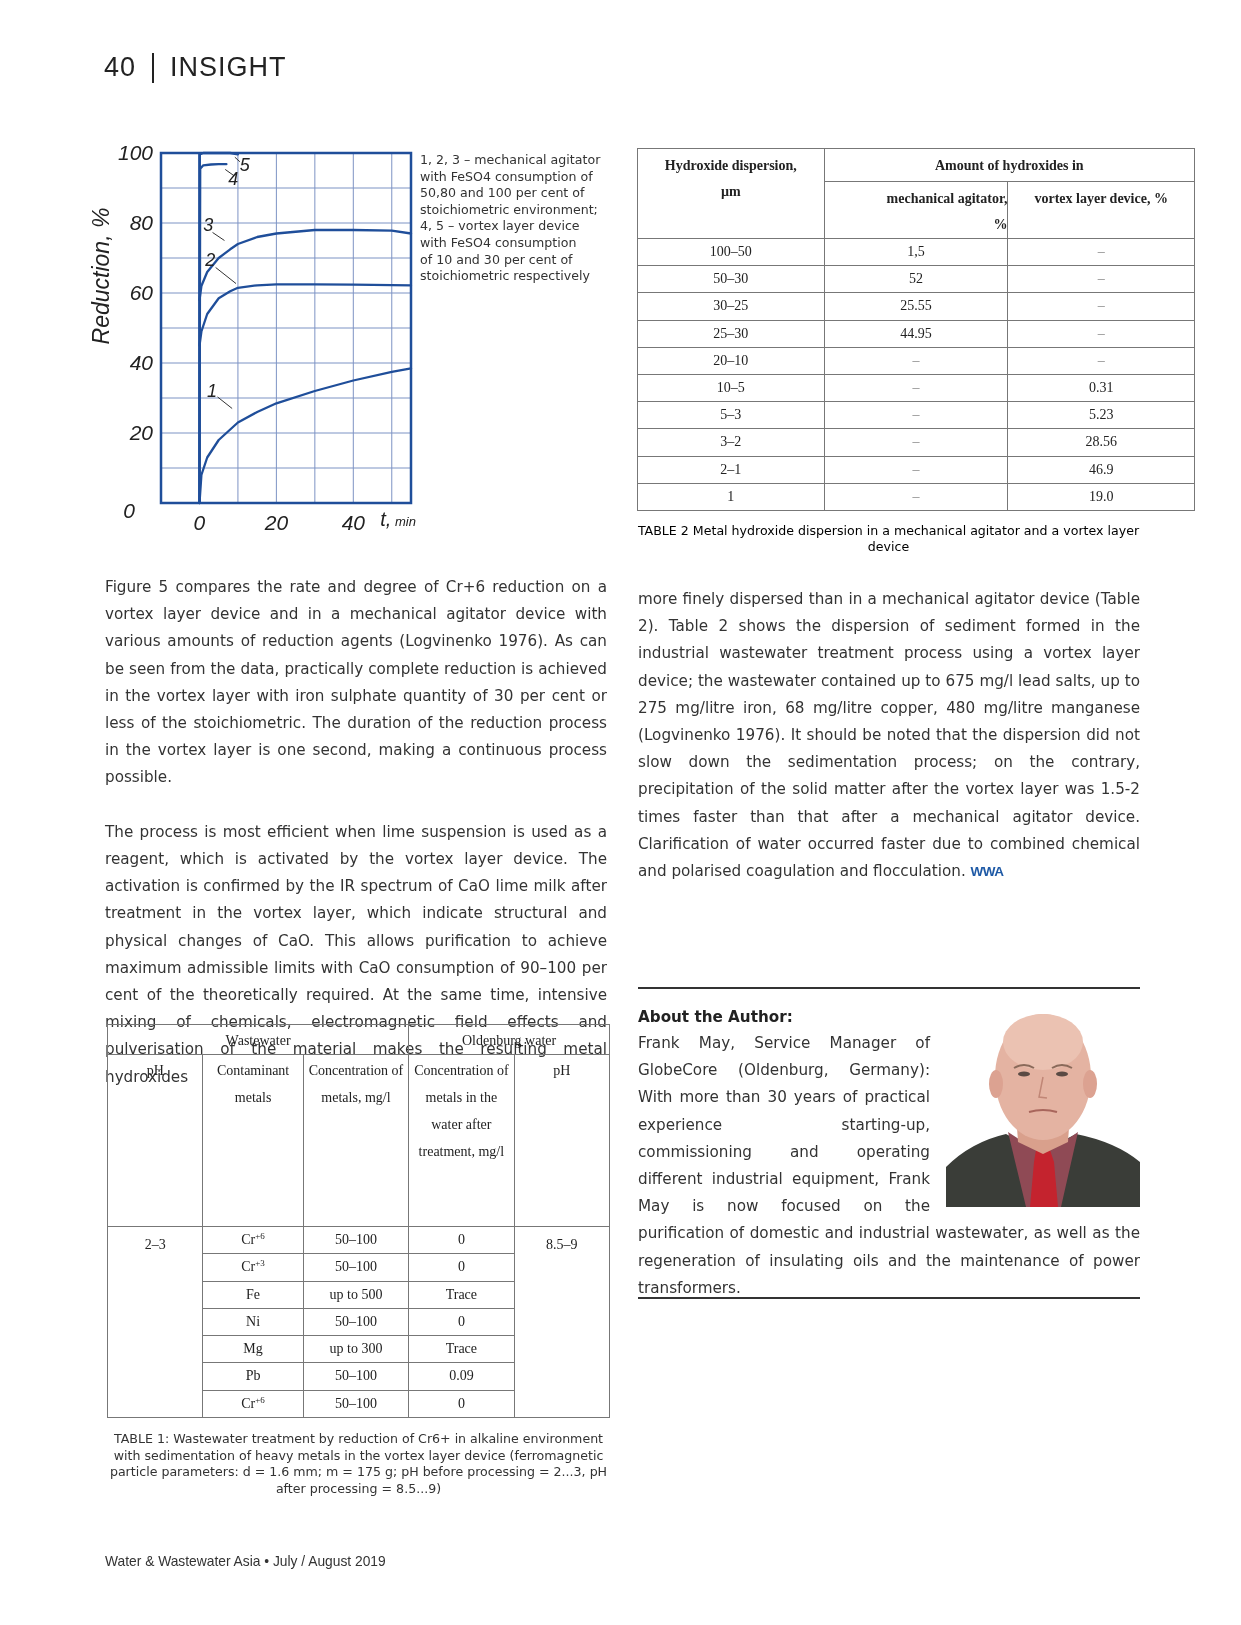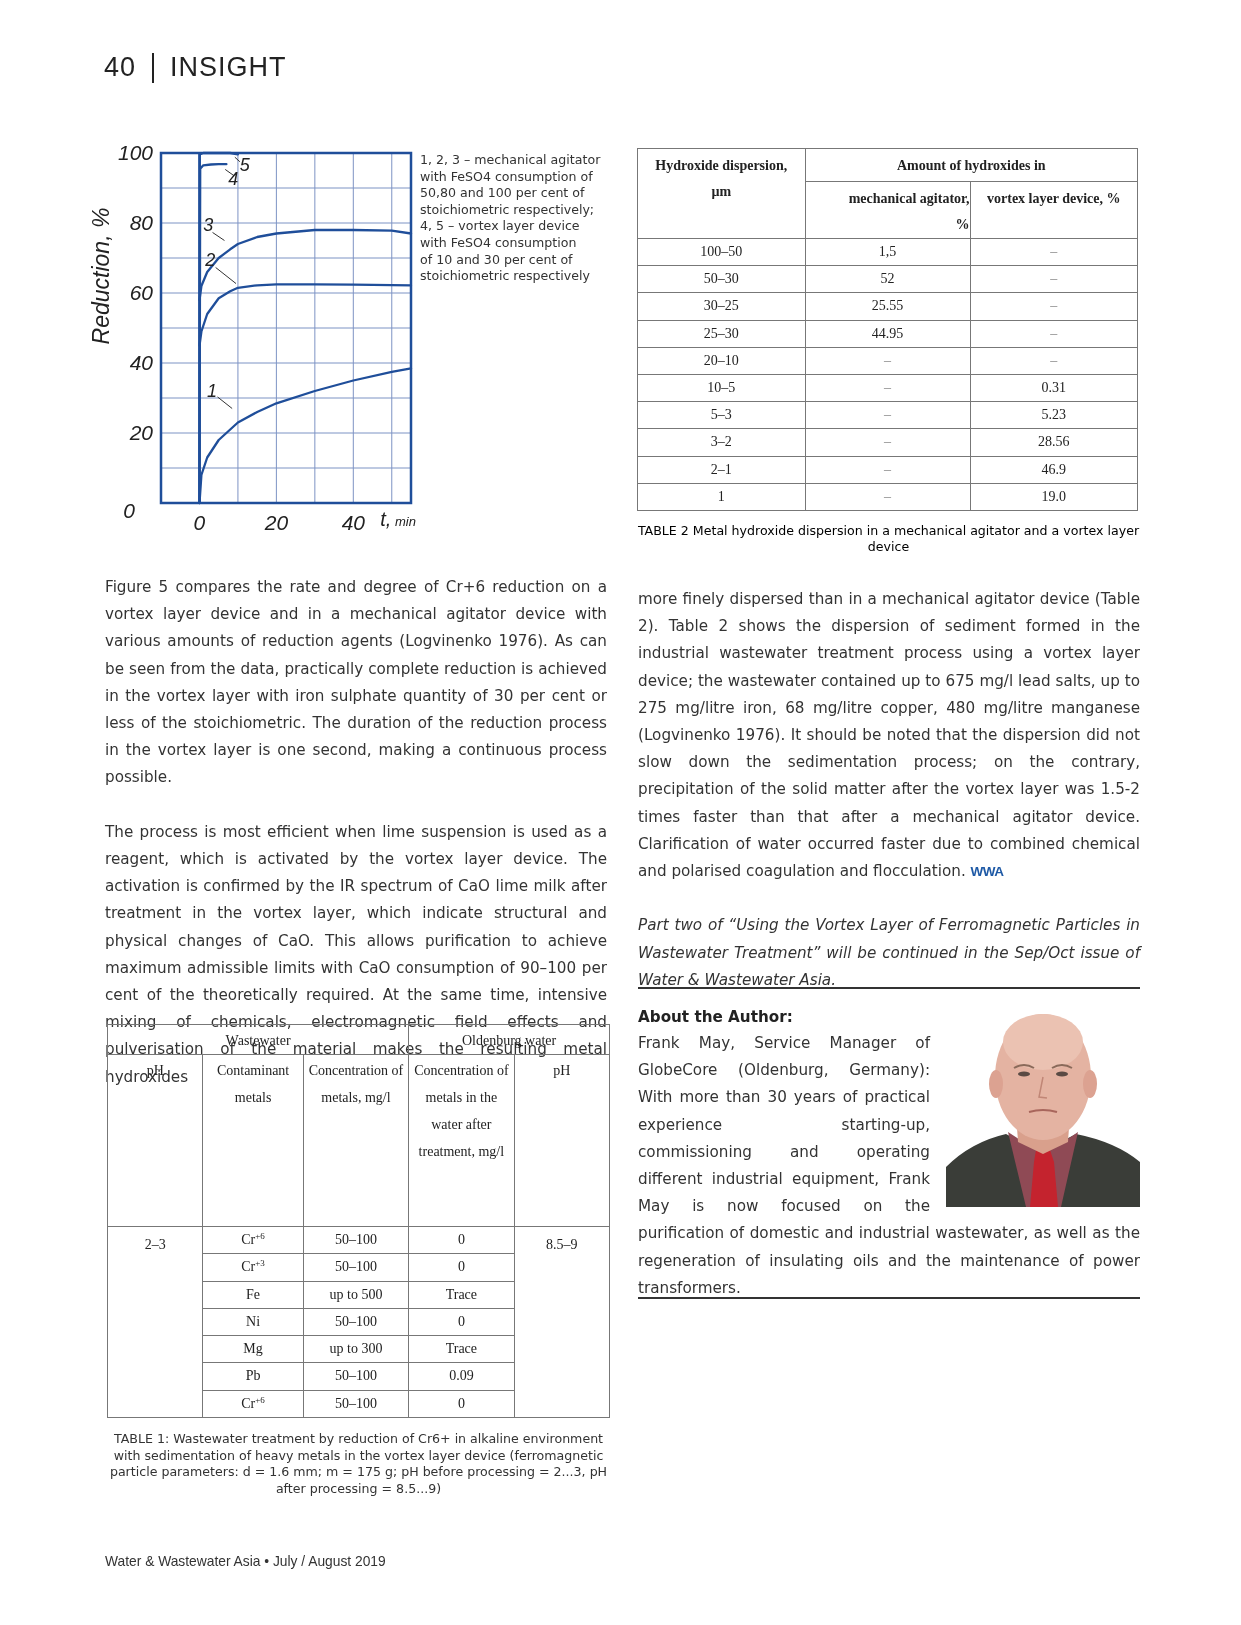--- a/index.html
+++ b/index.html
@@ -9,21 +9,21 @@
   .header { position: absolute; left: 104px; top: 52px; font-family: "Liberation Sans", sans-serif; font-size: 27px; color: #222; letter-spacing: 1px; display: flex; align-items: center; }
   .header .sep { display: inline-block; width: 2px; height: 30px; background: #222; margin: 0 16px; }
 
   
   .figure { position: absolute; left: 88px; top: 138px; width: 330px; height: 400px; }
   .figure svg { position: absolute; left: 0; top: 0; }
   .fig-caption { position: absolute; left: 420px; top: 146px; width: 195px; font-size: 12.6px; line-height: 16.6px; color: #333; }
   .fig-caption .gap { height: 6px; }
 
   
-  .t2 { position: absolute; left: 637px; top: 148px; width: 501px; border-collapse: collapse; font-family: "Liberation Serif", serif; font-size: 14px; color: #222; }
+  .t2 { position: absolute; left: 637px; top: 148px; width: 558px; border-collapse: collapse; font-family: "Liberation Serif", serif; font-size: 14px; color: #222; }
   .t2 th, .t2 td { border: 1px solid #777; text-align: center; }
   .t2 th { font-weight: bold; vertical-align: top; padding-top: 4px; line-height: 26px; }
   .t2 td { height: 27.2px; line-height: 20px; vertical-align: top; padding-top: 3px; }
   .t2-caption { position: absolute; left: 637px; top: 523px; width: 503px; text-align: center; font-size: 12.6px; line-height: 16px; color: #000000; }
 
   
   .col { position: absolute; font-size: 15.2px; line-height: 27.2px; color: #333; text-align: justify; }
   .col p { margin-bottom: 27.2px; }
   .col-left { left: 105px; top: 574px; width: 502px; }
   .col-right { left: 638px; top: 586px; width: 502px; }
@@ -102,21 +102,21 @@
       <text x="0" y="0" font-size="23" font-style="italic" fill="#222" font-family="Liberation Sans, sans-serif" transform="translate(21,138) rotate(-90)" text-anchor="middle">Reduction, %</text>
     </svg>
 </div>
 
 <div class="fig-caption">
   <div class="gap"></div>
   <div id="legend-lines">
       <div>1, 2, 3 – mechanical agitator</div>
       <div>with FeSO4 consumption of</div>
       <div>50,80 and 100 per cent of</div>
-      <div>stoichiometric respectively;</div>
+      <div>stoichiometric environment;</div>
       <div>4, 5 – vortex layer device</div>
       <div>with FeSO4 consumption</div>
       <div>of 10 and 30 per cent of</div>
       <div>stoichiometric respectively</div>
     </div>
 </div>
 
 <table class="t2">
   <thead>
     <tr>
@@ -245,21 +245,20 @@
         <td><span>Cr</span><sup>+6</sup></td>
         <td>50–100</td>
         <td>0</td>
       </tr>
     </tbody>
 </table>
 <div class="t1-caption">TABLE 1: Wastewater treatment by reduction of Cr6+ in alkaline environment with sedimentation of heavy metals in the vortex layer device (ferromagnetic particle parameters: d = 1.6 mm; m = 175 g; pH before processing = 2...3, pH after processing = 8.5...9)</div>
 
 <div class="col col-right">
   <p style="margin-bottom:27.2px;"><span>more finely dispersed than in a mechanical agitator device (Table 2). Table 2 shows the dispersion of sediment formed in the industrial wastewater treatment process using a vortex layer device; the wastewater contained up to 675 mg/l lead salts, up to 275 mg/litre iron, 68 mg/litre copper, 480 mg/litre manganese (Logvinenko 1976). It should be noted that the dispersion did not slow down the sedimentation process; on the contrary, precipitation of the solid matter after the vortex layer was 1.5-2 times faster than that after a mechanical agitator device. Clarification of water occurred faster due to combined chemical and polarised coagulation and flocculation.</span> <span class="wwa">WWA</span></p>
-  <p class="italic">Part two of “Using the Vortex Layer of Ferromagnetic Particles in Wastewater Treatment” will be continued in the Sep/Oct issue of Water &amp; Wastewater Asia.</p>
 </div>
 
 <div class="rule" style="top:987px;"></div>
 
 <div class="author-title">About the Author:</div>
 <div class="author-text">
   <div class="author-photo">
     <svg width="194" height="205" viewBox="0 0 194 205">
       <rect width="194" height="205" fill="#ffffff"></rect>
 

